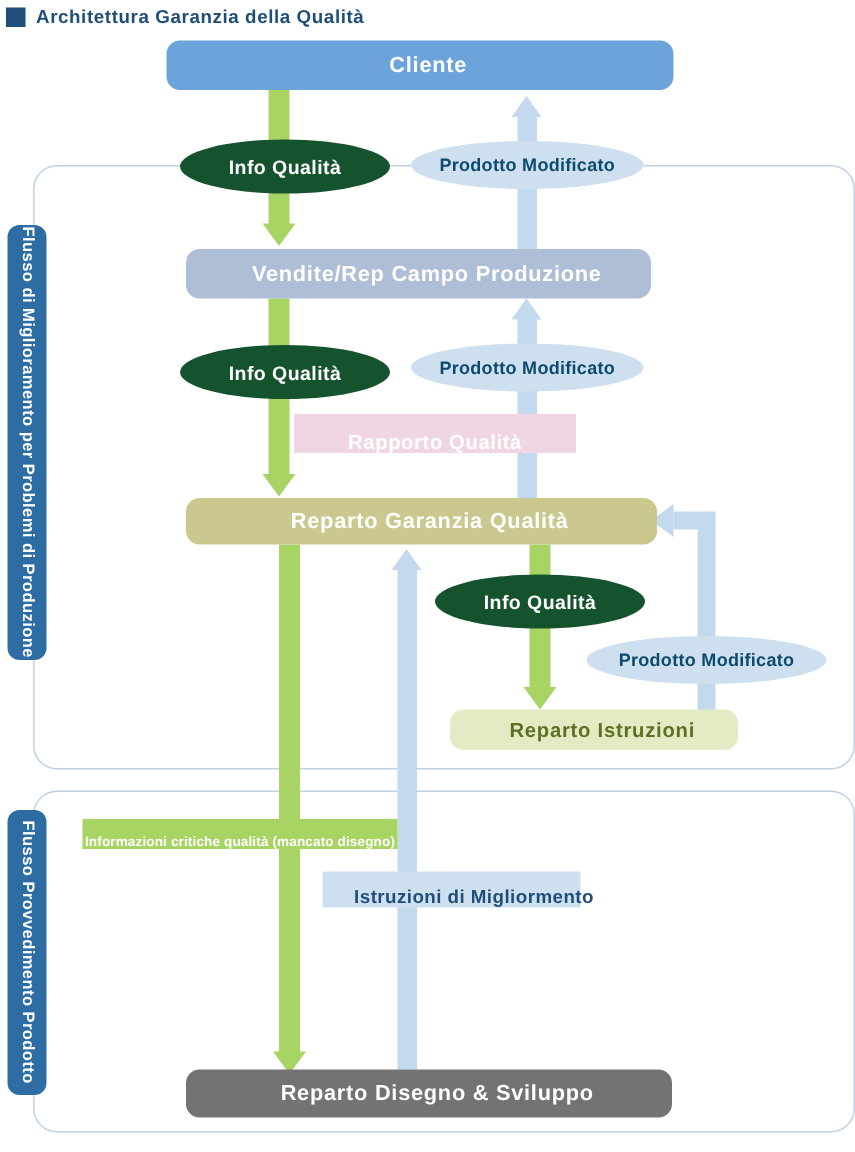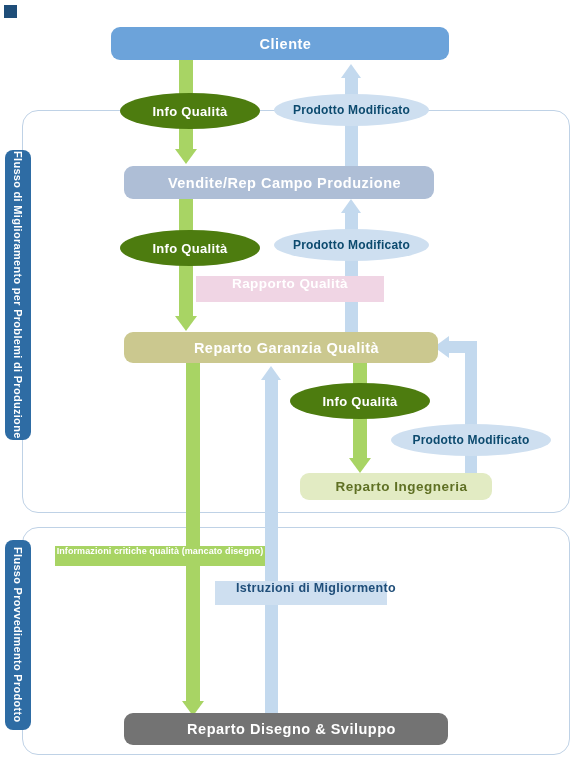--- a/index.html
+++ b/index.html
@@ -137,21 +137,21 @@
   .ellipse {
     position: absolute;
     border-radius: 50%;
     display: flex;
     align-items: center;
     justify-content: center;
     white-space: nowrap;
     box-sizing: border-box;
   }
   .ellipse-green {
-    background: #4d7c0f;
+    background: #14532d;
     color: #ffffff;
     font-weight: bold;
     font-size: 13px;
     letter-spacing: 0.3px;
   }
   .ellipse-blue {
     background: #CEDFF0;
     color: #0c4a6e;
     font-weight: bold;
     font-size: 12px;
@@ -161,21 +161,21 @@
   #ellipse-info-2 { left: 120px; top: 230px; width: 140px; height: 36px; }
   #ellipse-info-3 { left: 290px; top: 383px; width: 140px; height: 36px; }
   #ellipse-prod-1 { left: 274px; top: 94px;  width: 155px; height: 32px; }
   #ellipse-prod-2 { left: 274px; top: 229px; width: 155px; height: 32px; }
   #ellipse-prod-3 { left: 391px; top: 424px; width: 160px; height: 32px; }
 
   
   .flat-label {
     position: absolute;
     display: flex;
-    align-items: flex-start;
+    align-items: flex-end;
     justify-content: center;
     white-space: nowrap;
     box-sizing: border-box;
   }
   #label-rapporto {
     left: 196px; top: 276px; width: 188px; height: 26px;
     background: #F0D5E4;
     color: #ffffff;
     font-weight: bold;
     font-size: 13.5px;
@@ -226,20 +226,21 @@
     border-top: 11px solid transparent;
     border-bottom: 11px solid transparent;
     border-right: 15px solid #C3D9EE;
   }
 </style>
 </head>
 <body>
 
 <div id="title-bar">
   <div id="title-marker"></div>
+  <div id="title-text">Architettura Garanzia della Qualità</div>
 </div>
 
 <div class="group-box" id="group-production"></div>
 <div class="group-box" id="group-product"></div>
 
 <div class="side-tab" id="side-tab-production">
   <span>Flusso di Miglioramento per Problemi di Produzione</span>
 </div>
 <div class="side-tab" id="side-tab-product">
   <span>Flusso Provvedimento Prodotto</span>
@@ -274,21 +275,21 @@
 <div class="proc-box" id="box-cliente">
   <span>Cliente</span>
 </div>
 <div class="proc-box" id="box-vendite">
   <span>Vendite/Rep Campo Produzione</span>
 </div>
 <div class="proc-box" id="box-garanzia">
   <span>Reparto Garanzia Qualità</span>
 </div>
 <div class="proc-box" id="box-produzione">
-  <span>Reparto Ingegneria</span>
+  <span>Reparto Istruzioni</span>
 </div>
 <div class="proc-box" id="box-disegno">
   <span>Reparto Disegno &amp; Sviluppo</span>
 </div>
 
 <div class="ellipse ellipse-green" id="ellipse-info-1">
   <span>Info Qualità</span>
 </div>
 <div class="ellipse ellipse-blue" id="ellipse-prod-1">
   <span>Prodotto Modificato</span>

